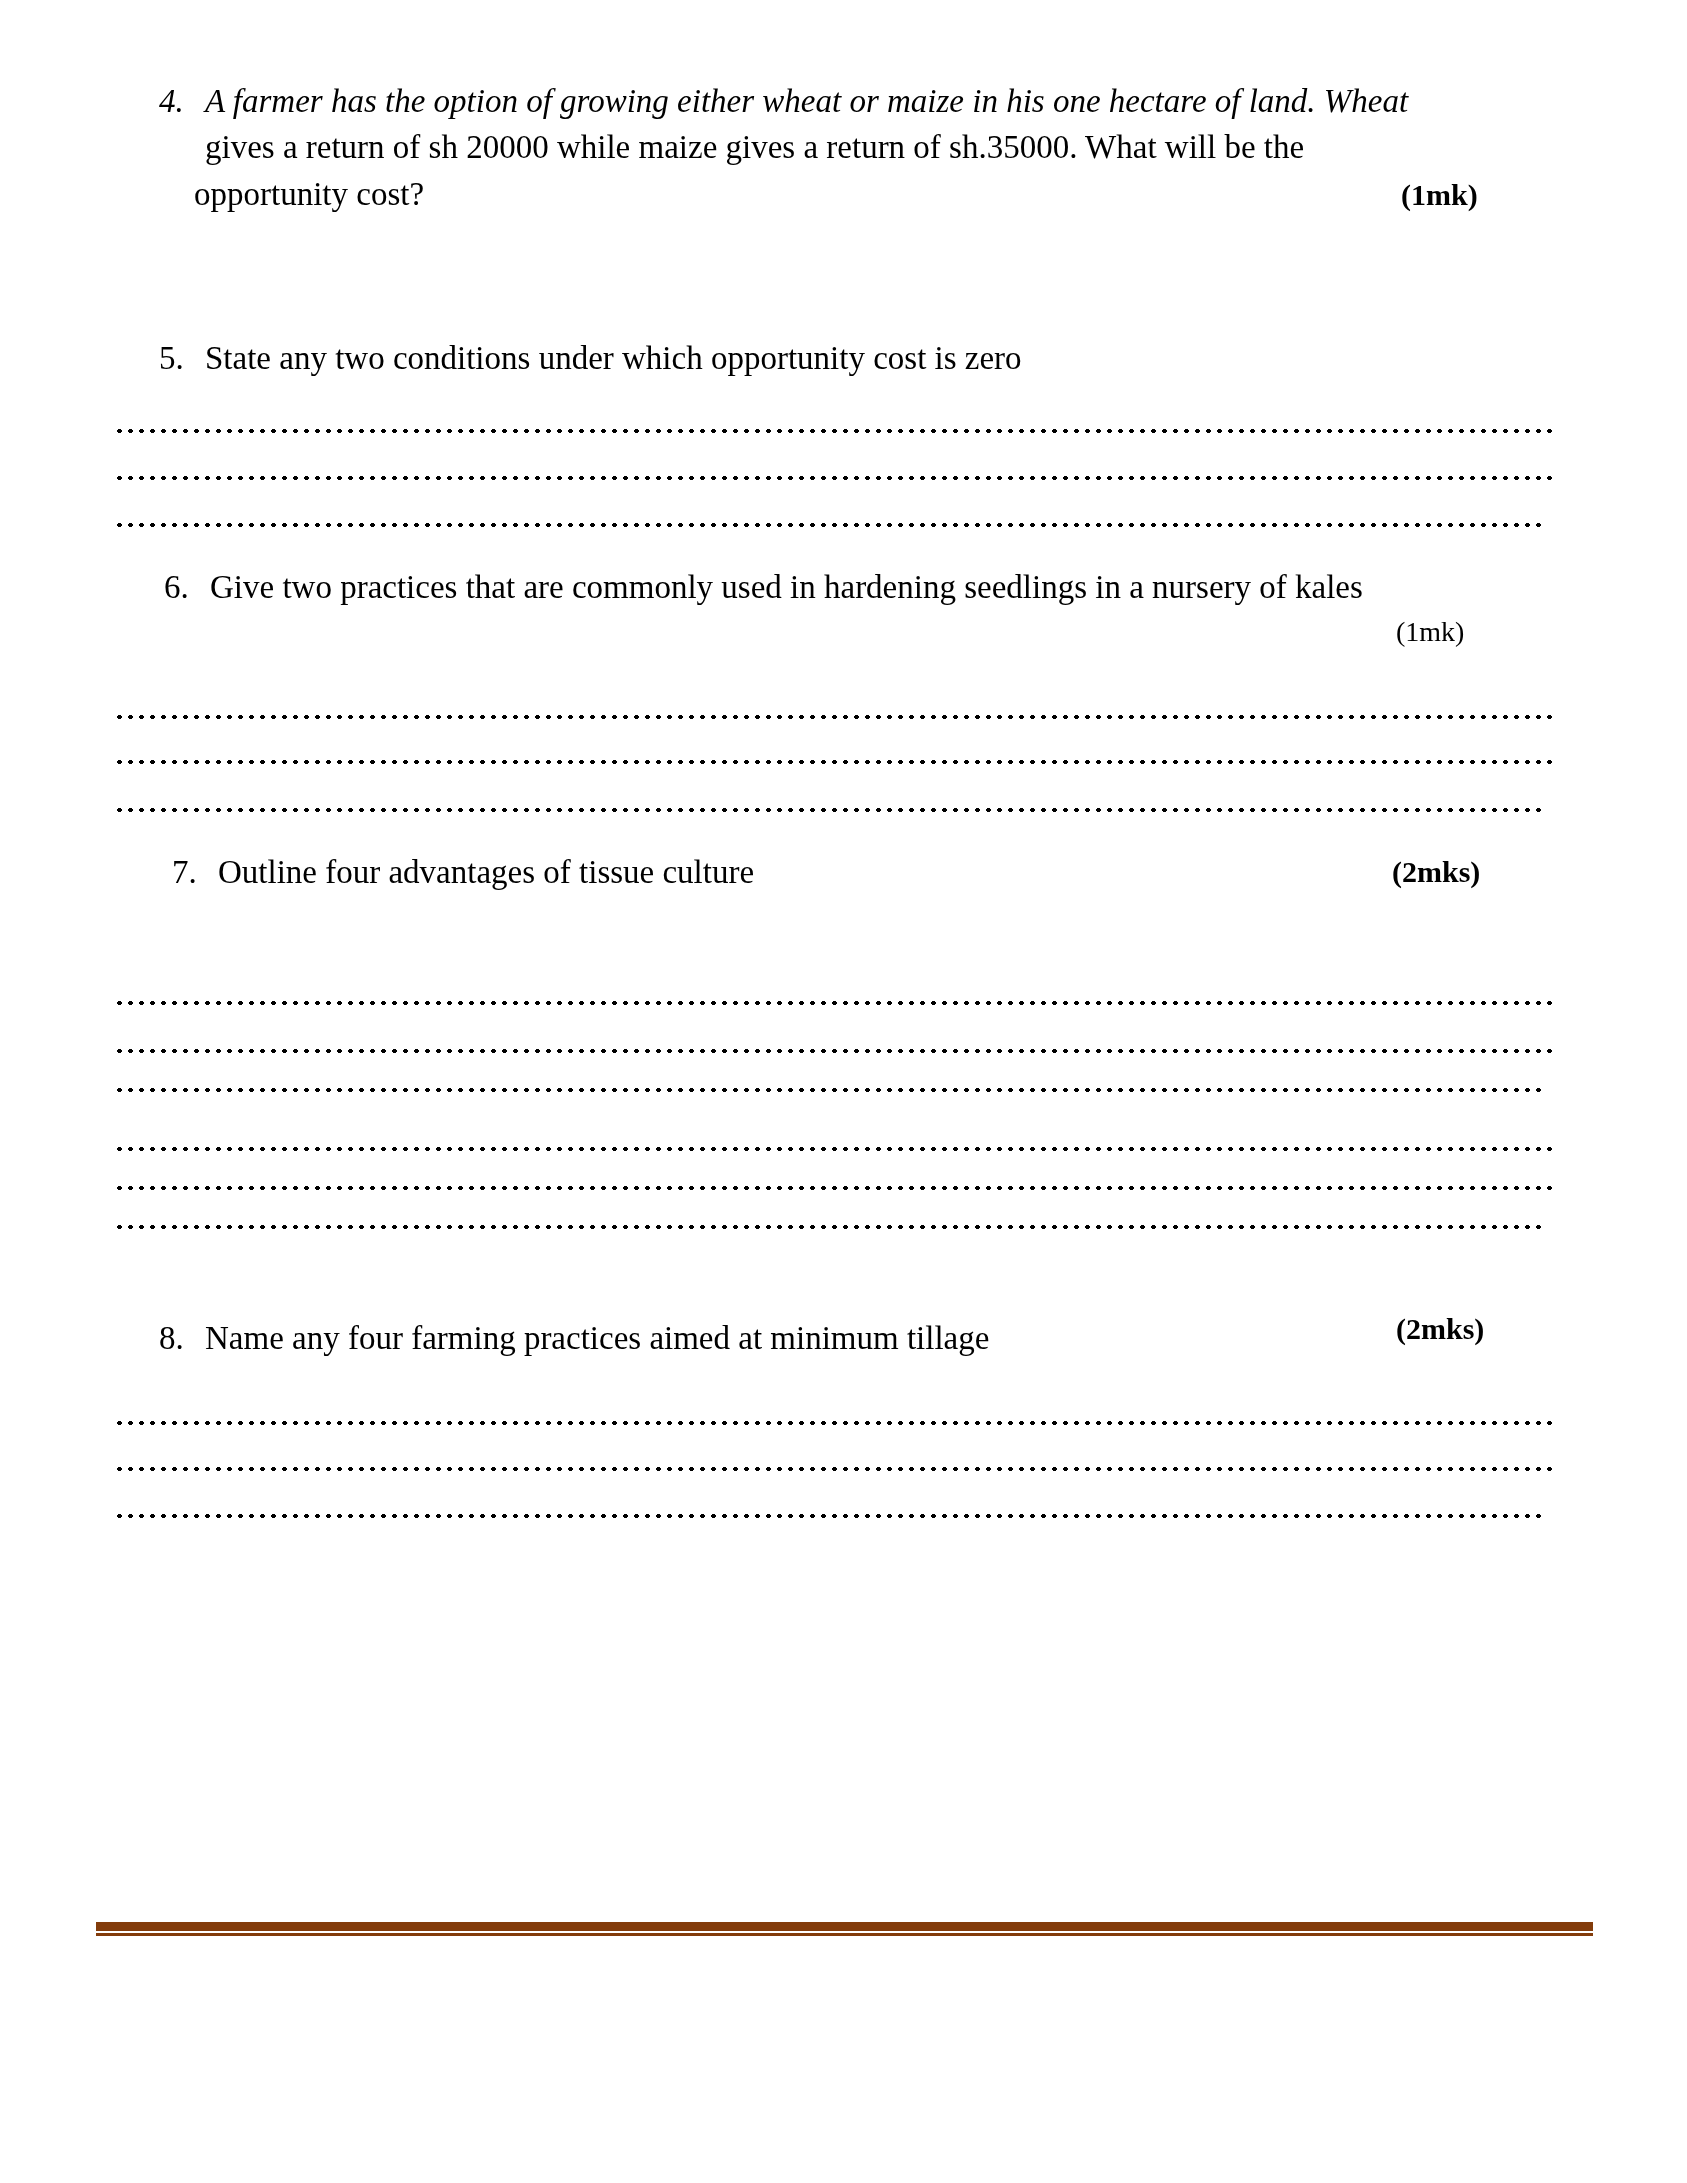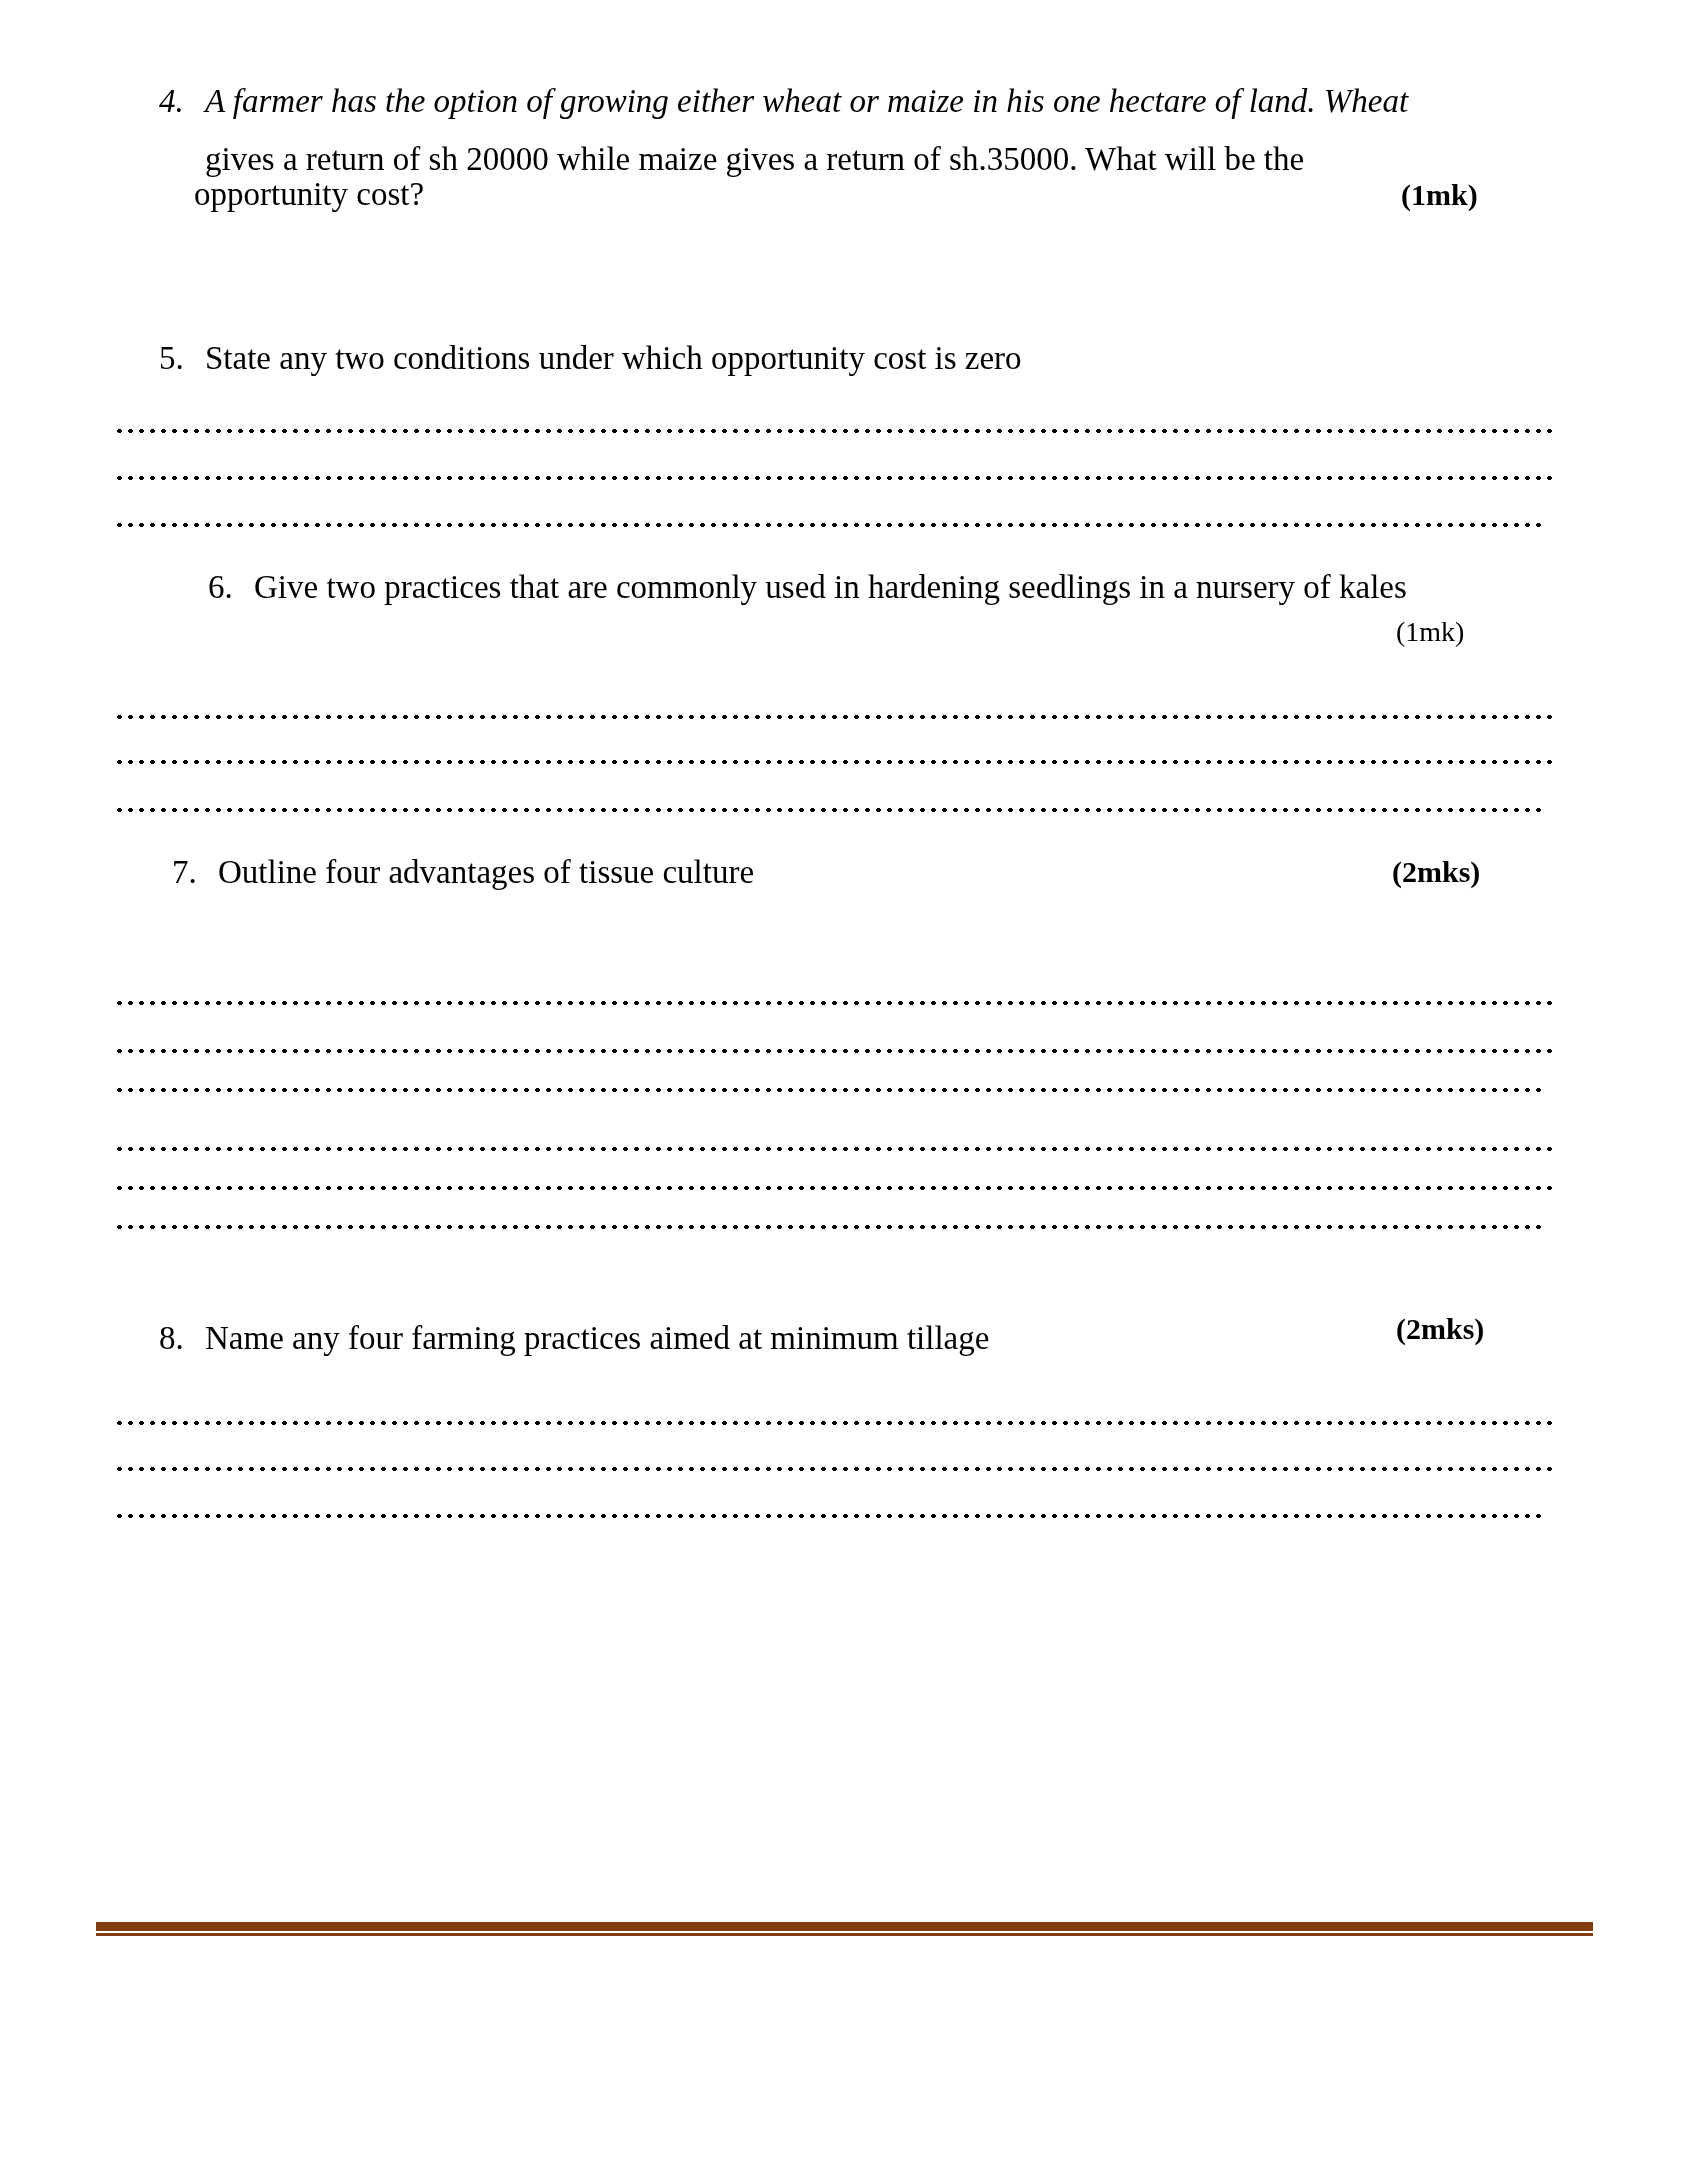--- a/index.html
+++ b/index.html
@@ -39,36 +39,36 @@
   .rule-thin {
     position: absolute; left: 96px; width: 1497px; top: 1933px; height: 3.3px;
   }
 </style>
 </head>
 <body>
 
 <div class="q" style="left:159px; top:78px;font-style:italic;">
   <span class="num">4.</span><span>A farmer has the option of growing either wheat or maize in his one hectare of land. Wheat</span>
 </div>
-<div class="q" style="left:205px; top:136px;">
+<div class="q" style="left:205px; top:124px;">
   <span>gives a return of sh 20000 while maize gives a return of sh.35000. What will be the</span>
 </div>
 <div class="q" style="left:194px; top:171px;">
   <span>opportunity cost?</span>
 </div>
 <div class="marks bold" style="left:1401px; top:172px;">(1mk)</div>
 
 <div class="q" style="left:159px; top:335px;">
   <span class="num">5.</span><span>State any two conditions under which opportunity cost is zero</span>
 </div>
 <div class="dots full" style="top:423px;"></div>
 <div class="dots full" style="top:470px;"></div>
 <div class="dots end" style="top:517px;"></div>
 
-<div class="q" style="left:164px; top:564px;margin-left:44px;">
+<div class="q" style="left:164px; top:564px;">
   <span class="num">6.</span><span>Give two practices that are commonly used in hardening seedlings in a nursery of kales</span>
 </div>
 <div class="marks" style="left:1396px; top:609px; font-size:28px;">(1mk)</div>
 <div class="dots full" style="top:709px;"></div>
 <div class="dots full" style="top:754px;"></div>
 <div class="dots end" style="top:802px;"></div>
 
 <div class="q" style="left:172px; top:849px;">
   <span class="num">7.</span><span>Outline four advantages of tissue culture</span>
 </div>

